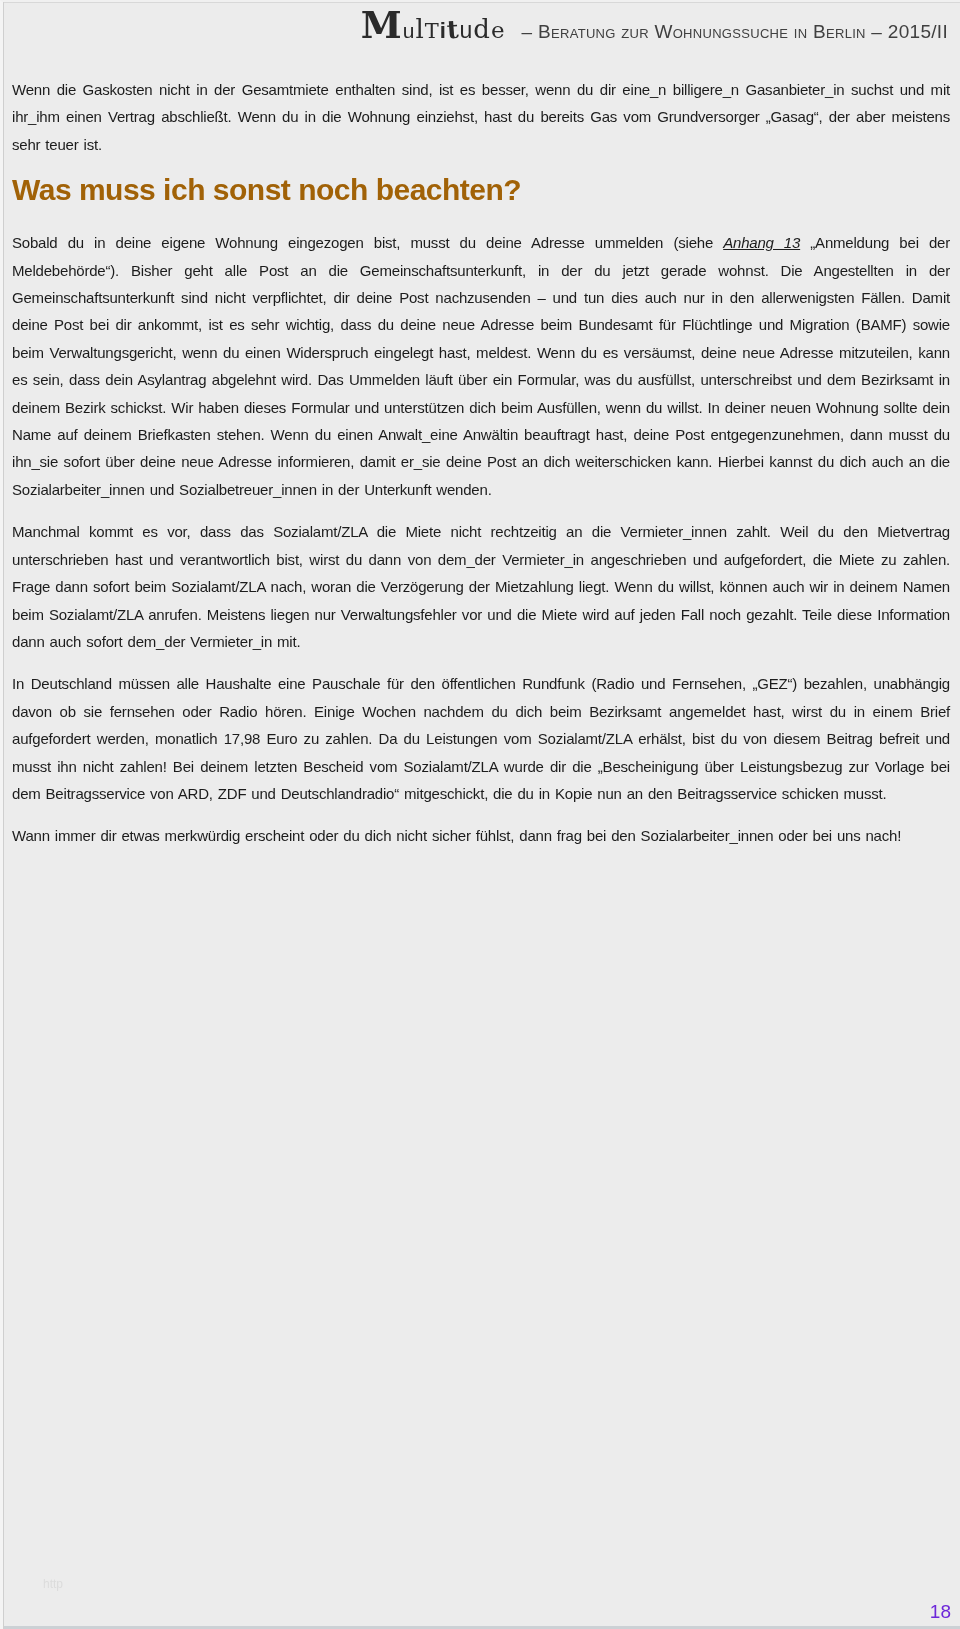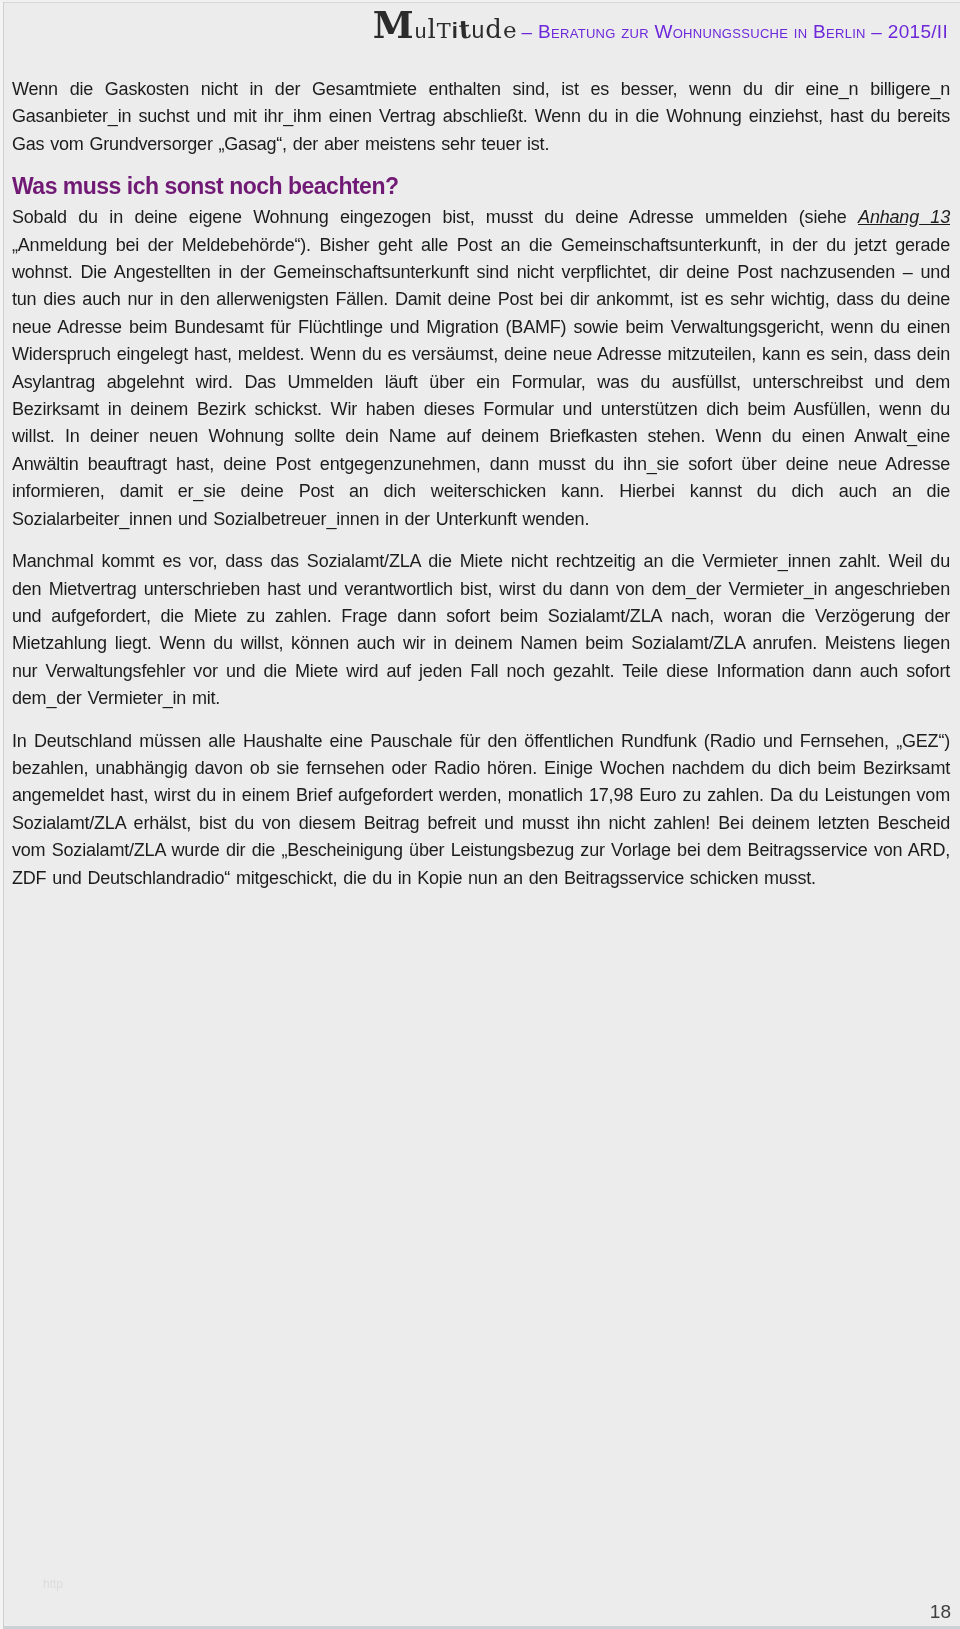--- a/index.html
+++ b/index.html
@@ -36,81 +36,82 @@
   .logo .lg-2 { font-family: "DejaVu Serif", serif; font-size: 26px; font-weight: 300; }
   .logo .lg-3 { font-family: "DejaVu Serif", serif; font-size: 21px; text-transform: uppercase; }
   .logo .lg-4 { font-family: "Liberation Sans", sans-serif; font-size: 22px; font-weight: 700; }
   .logo .lg-5 { font-family: "DejaVu Serif", serif; font-size: 25px; font-weight: 700; transform: rotate(-4deg); }
   .logo .lg-6 { font-family: "Liberation Sans", sans-serif; font-size: 23px; }
   .logo .lg-7 { font-family: "DejaVu Serif", serif; font-size: 26px; font-weight: 300; }
   .logo .lg-8 { font-family: "DejaVu Serif", serif; font-size: 23px; font-weight: 300; }
   .header-title {
     font-variant: small-caps;
     font-size: 19px;
-    color: #6d28d9;
+    color: #404040;
     letter-spacing: 0.3px;
-    margin-left: 4px;
+    margin-left: 16px;
   }
 
   
   .content {
     padding: 24px 10px 0 9px;
   }
   .content p {
     text-align: justify;
-    font-size: 18px;
+    font-size: 15px;
     line-height: 27.4px;
     letter-spacing: -0.2px;
     word-spacing: 1px;
     margin-bottom: 15px;
     color: #1c1c1c;
   }
   .section-heading {
-    font-size: 23px;
+    font-size: 30px;
     font-weight: 700;
     letter-spacing: -0.5px;
-    color: #701a75;
-    margin: 14px 0 4px 0;
+    color: #a16207;
+    margin: 14px 0 22px 0;
   }
   .run-b { font-weight: 400; }
   .run-biu {
     font-weight: 400;
     font-style: italic;
     text-decoration: underline;
   }
 
   
   .watermark {
     position: absolute;
     left: 40px; bottom: 38px;
     font-size: 12px;
     color: #dcdcdc;
   }
   .page-number {
     position: absolute;
     right: 9px; bottom: 6px;
     font-size: 19px;
-    color: #404040;
+    color: #6d28d9;
   }
 </style>
 </head>
 <body>
 
 <div class="page">
 
   <div class="page-header">
     <span class="logo"><span class="lg-0">M</span><span class="lg-1">u</span><span class="lg-2">l</span><span class="lg-3">t</span><span class="lg-4">i</span><span class="lg-5">t</span><span class="lg-6">u</span><span class="lg-7">d</span><span class="lg-8">e</span></span><span class="header-title">– Beratung zur Wohnungssuche in Berlin – 2015/II</span>
   </div>
 
   <div class="content">
     <p><span>Wenn die Gaskosten nicht in der Gesamtmiete enthalten sind, ist es besser, wenn du dir eine_n billigere_n Gasanbieter_in suchst und mit ihr_ihm einen Vertrag abschließt. Wenn du in die Wohnung einziehst, hast du bereits Gas vom Grundversorger „Gasag“, der aber meistens sehr teuer ist.</span></p>
 
     <h1 class="section-heading">Was muss ich sonst noch beachten?</h1>
 
     <p><span>Sobald du in deine eigene Wohnung eingezogen bist, musst du deine </span><span class="run-b">Adresse ummelden</span><span> (siehe </span><span class="run-biu">Anhang 13</span><span> </span><span class="run-b">„Anmeldung bei der Meldebehörde“</span><span>). Bisher geht alle Post an die Gemeinschaftsunterkunft, in der du jetzt gerade wohnst. Die Angestellten in der Gemeinschaftsunterkunft sind nicht verpflichtet, dir deine Post nachzusenden – und tun dies auch nur in den allerwenigsten Fällen. </span><span class="run-b">Damit deine Post bei dir ankommt, ist es sehr wichtig, dass du deine neue Adresse beim Bundesamt für Flüchtlinge und Migration (BAMF) sowie beim Verwaltungsgericht, wenn du einen Widerspruch eingelegt hast, meldest.</span><span> Wenn du es versäumst, deine neue Adresse mitzuteilen, kann es sein, dass dein Asylantrag abgelehnt wird. Das Ummelden läuft über ein </span><span class="run-b">Formular</span><span>, was du ausfüllst, unterschreibst und dem Bezirksamt in deinem Bezirk schickst. Wir haben dieses Formular und unterstützen dich beim Ausfüllen, wenn du willst. In deiner neuen Wohnung sollte dein Name auf deinem </span><span class="run-b">Briefkasten</span><span> stehen. Wenn du </span><span class="run-b">einen Anwalt_eine Anwältin</span><span> beauftragt hast, deine Post entgegenzunehmen, dann musst du ihn_sie sofort über deine neue Adresse informieren, damit er_sie deine Post an dich weiterschicken kann. Hierbei kannst du dich auch an die Sozialarbeiter_innen und Sozialbetreuer_innen in der Unterkunft wenden.</span></p>
     <p><span>Manchmal kommt es vor, dass das Sozialamt/ZLA die Miete nicht rechtzeitig an die Vermieter_innen zahlt. Weil du den Mietvertrag unterschrieben hast und verantwortlich bist, wirst du dann von dem_der Vermieter_in angeschrieben und aufgefordert, die Miete zu zahlen. </span><span class="run-b">Frage dann sofort beim Sozialamt/ZLA nach, woran die Verzögerung der Mietzahlung liegt.</span><span> Wenn du willst, können auch wir in deinem Namen beim Sozialamt/ZLA anrufen. Meistens liegen nur Verwaltungsfehler vor und die Miete wird auf jeden Fall noch gezahlt. Teile diese Information dann auch sofort dem_der Vermieter_in mit.</span></p>
     <p><span>In Deutschland müssen alle Haushalte eine </span><span class="run-b">Pauschale für den öffentlichen Rundfunk (Radio und Fernsehen, „GEZ“)</span><span> bezahlen, unabhängig davon ob sie fernsehen oder Radio hören. Einige Wochen nachdem du dich beim Bezirksamt angemeldet hast, wirst du in einem Brief aufgefordert werden, monatlich 17,98 Euro zu zahlen. </span><span class="run-b">Da du Leistungen vom Sozialamt/ZLA erhälst, bist du von diesem Beitrag befreit und musst ihn nicht zahlen!</span><span> Bei deinem letzten Bescheid vom Sozialamt/ZLA wurde dir die </span><span class="run-b">„Bescheinigung über Leistungsbezug zur Vorlage bei dem Beitragsservice von ARD, ZDF und Deutschlandradio“</span><span> mitgeschickt, die du in Kopie nun an den Beitragsservice schicken musst.</span></p>
+    <p><span>Wann immer dir etwas merkwürdig erscheint oder du dich nicht sicher fühlst, dann frag bei den Sozialarbeiter_innen oder bei uns nach!</span></p>
   </div>
 
   <div class="watermark">http</div>
   <div class="page-number">18</div>
 
 </div>
 
 </body></html>

